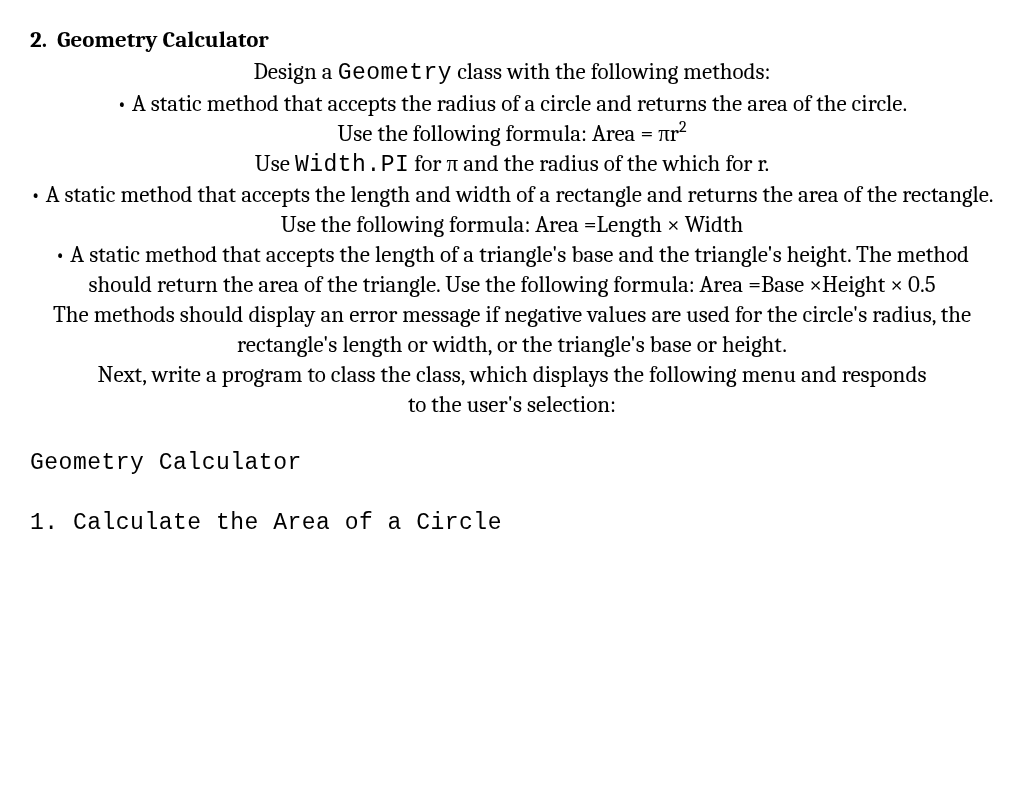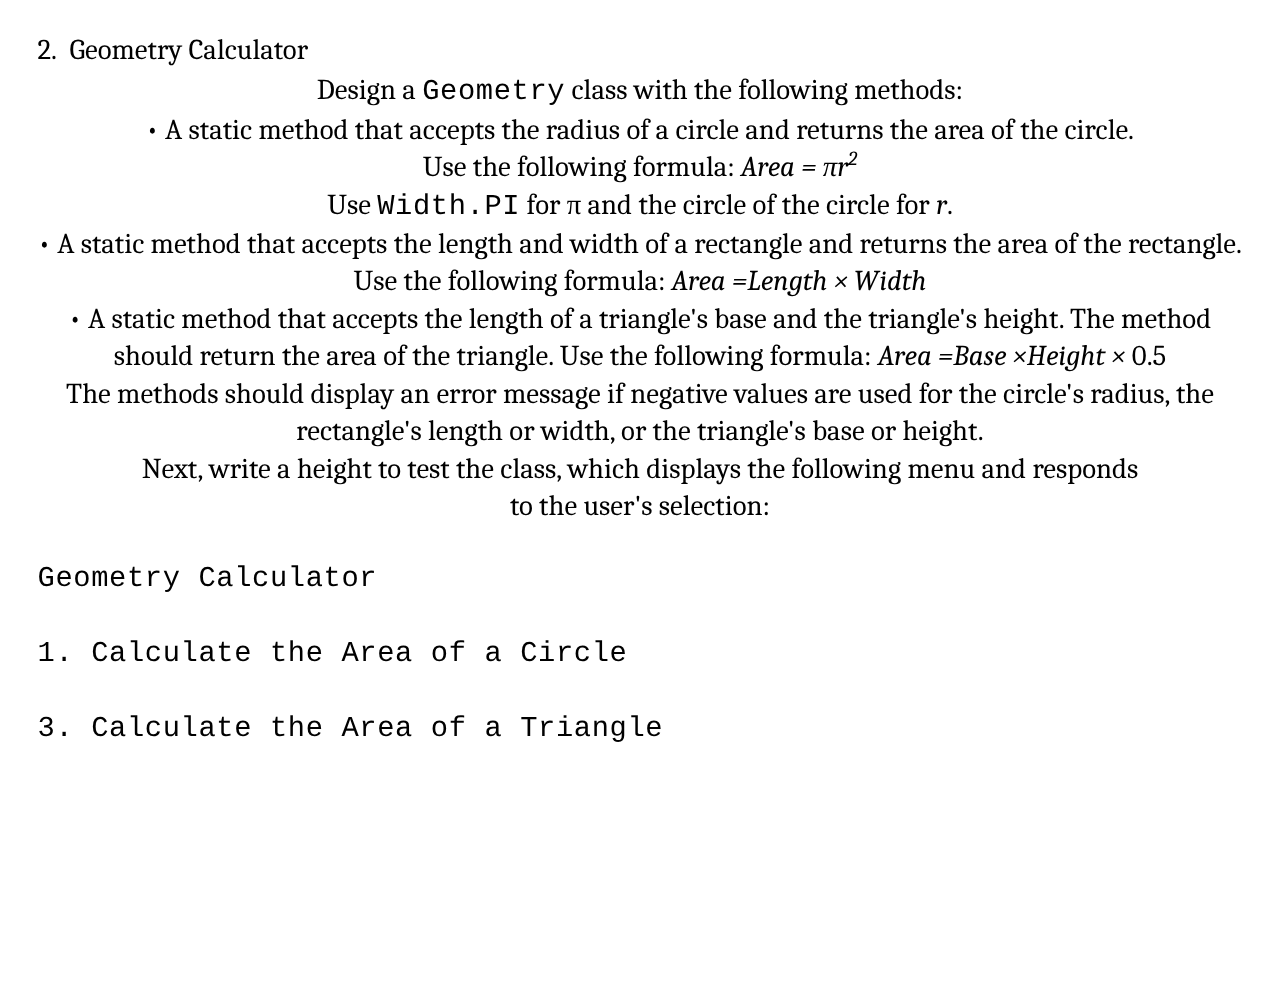--- a/index.html
+++ b/index.html
@@ -10,33 +10,32 @@
     body {
       font-family: Cambria, Georgia, 'Times New Roman', serif;
       font-size: 23px;
       line-height: 1.3;
       color: #000;
       background: #fff;
       padding: 25px 30px;
       width: 1024px;
     }
     .heading {
-      font-weight: normal;
+      font-weight: bold;
       margin-bottom: 2px;
     }
     .heading-num {
       display: inline-block;
       margin-right: 10px;
     }
     .para {
       margin-bottom: 0;
       text-align: center;
     }
     .italic {
-      font-style: italic;
     }
     .mono {
       font-family: 'Courier New', Courier, monospace;
       letter-spacing: 0.5px;
     }
     .sup {
       font-size: 0.7em;
       vertical-align: super;
       line-height: 0;
     }
@@ -60,33 +59,32 @@
 
 <div class="para">
   <span>• A static method that accepts the radius of a circle and returns the area of the circle.</span>
 </div>
 
 <div class="para">
   <span>Use the following formula: </span><span class="italic">Area</span><span class="italic"> = π</span><span class="italic">r</span><span class="sup italic">2</span>
 </div>
 
 <div class="para">
-  <span>Use </span><span class="mono">Width.PI</span><span> for π and the circle of the circle for </span><span class="italic">r</span><span>.</span>
+  <span>Use </span><span class="mono">Width.PI</span><span> for π and the radius of the which for </span><span class="italic">r</span><span>.</span>
 </div>
 
 <div class="para">
   <span>• A static method that accepts the length and width of a rectangle and returns the area of the rectangle. Use the following formula: </span><span class="italic">Area</span><span class="italic"> =</span><span class="italic">Length</span><span class="italic"> × </span><span class="italic">Width</span>
 </div>
 
 <div class="para">
   <span>• A static method that accepts the length of a triangle's base and the triangle's height.  The method should return the area of the triangle. Use the following formula: </span><span class="italic">Area</span><span class="italic"> =</span><span class="italic">Base</span><span class="italic"> ×</span><span class="italic">Height</span><span class="italic"> × </span><span>0.5</span>
 </div>
 
 <div class="para">The methods should display an error message if negative values are used for the circle's radius, the rectangle's length or width, or the triangle's base or height.</div>
 
-<div class="para">Next, write a height to test the class, which displays the following menu and responds</div>
+<div class="para">Next, write a program to class the class, which displays the following menu and responds</div>
 <div class="para">to the user's selection:</div>
 
 <div class="menu-block">
   <div>Geometry Calculator</div>
   <div>1. Calculate the Area of a Circle</div>
-  <div>3. Calculate the Area of a Triangle</div>
 </div>
 
 </body></html>

